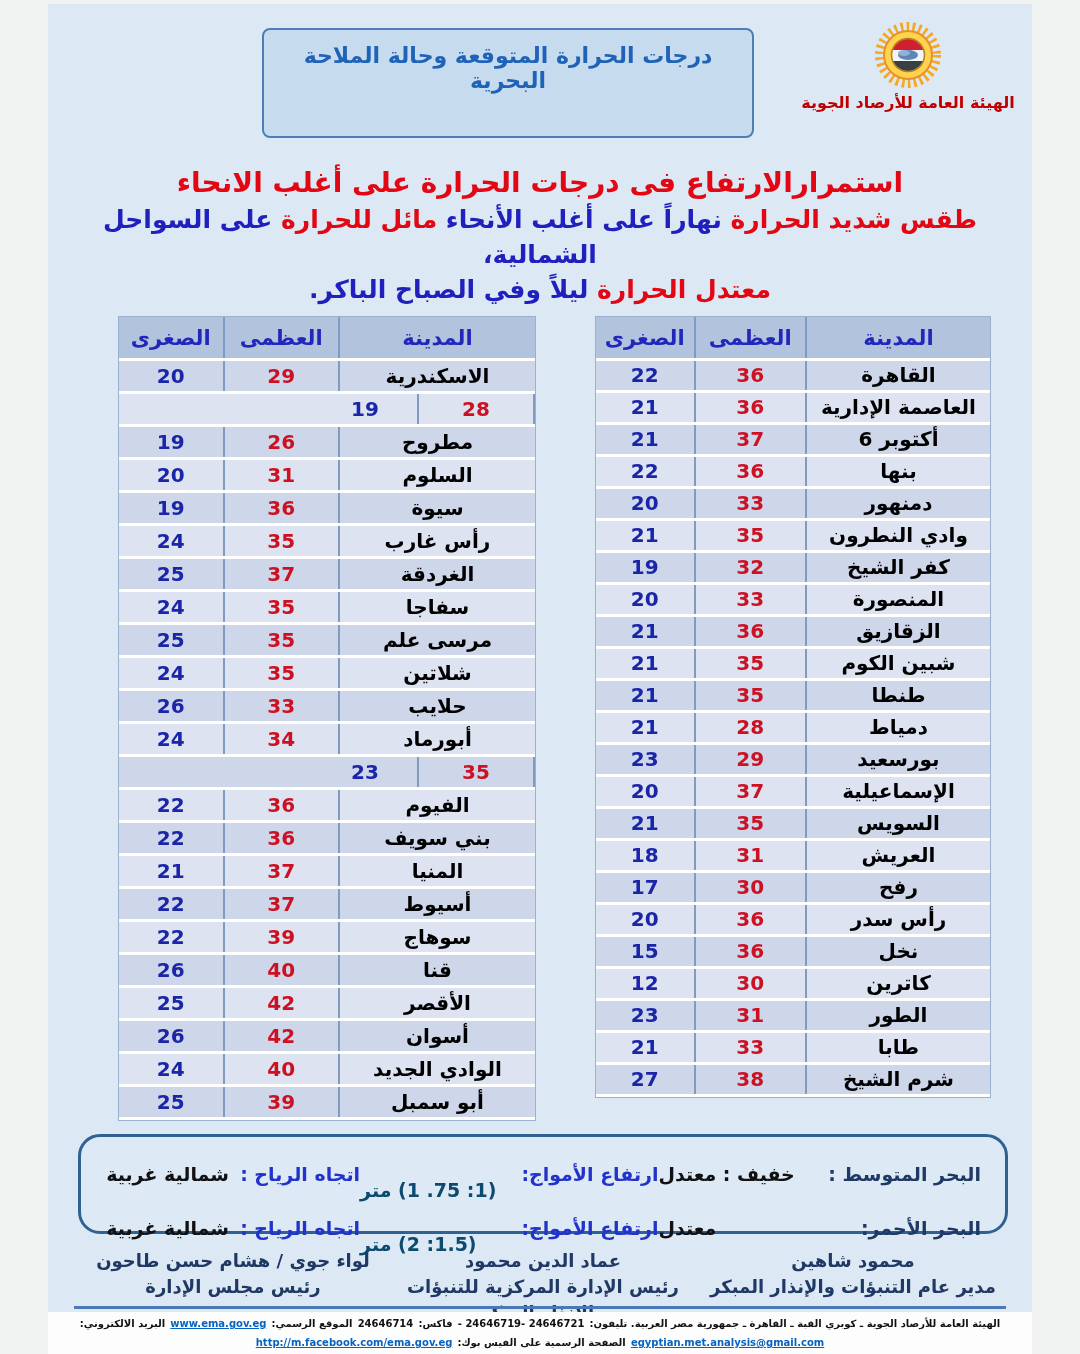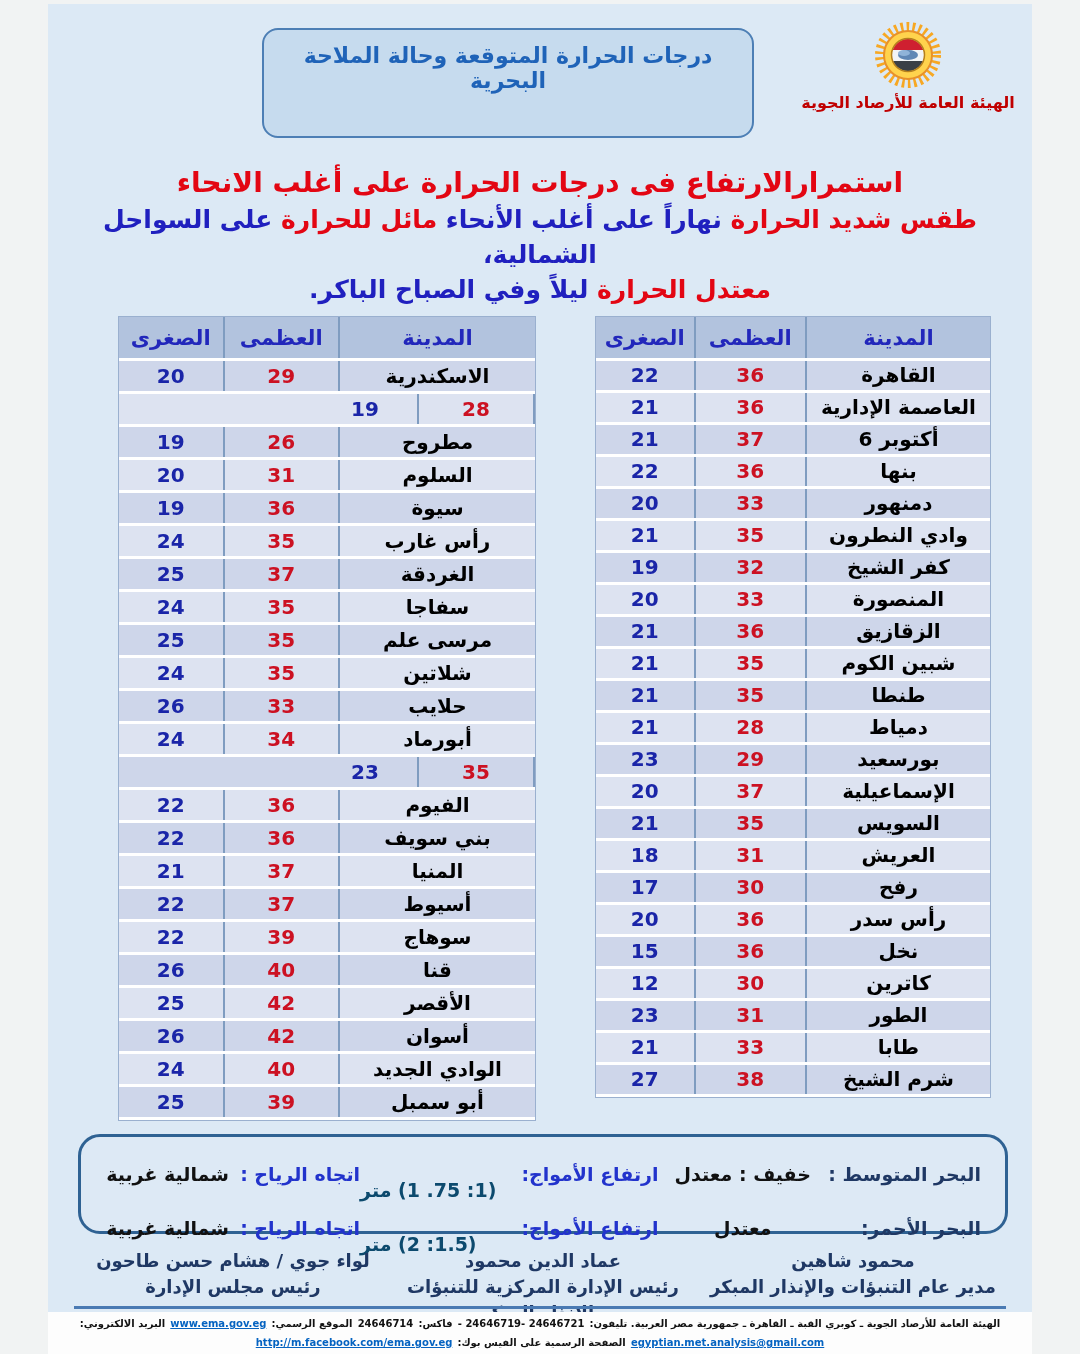--- a/index.html
+++ b/index.html
@@ -12,21 +12,21 @@
     --max-red:#cc1122;
     --min-blue:#1a25a8;
     --link:#0563c1;
     --sep:#7f9cc0;
   }
   *{margin:0;padding:0;box-sizing:border-box;}
   body{width:1080px;height:1354px;background:var(--page-bg);font-family:"DejaVu Sans",sans-serif;position:relative;overflow:hidden;}
   .content{position:absolute;left:48px;top:4px;width:984px;height:1308px;background:var(--content-bg);direction:rtl;}
 
   
-  .title-box{position:absolute;left:214px;top:24px;width:492px;height:110px;background:#c6dbee;border:2px solid #4d7fb5;border-radius:16px;text-align:center;padding-top:13px;}
+  .title-box{position:absolute;left:214px;top:24px;width:492px;height:110px;background:#c6dbee;border:2px solid #4d7fb5;border-radius:8px;text-align:center;padding-top:13px;}
   .title-main{font-size:22px;font-weight:bold;color:#1f63b8;}
   .title-date{font-size:30px;font-weight:bold;color:#161616;margin-top:8px;}
   .logo-block{position:absolute;left:742px;top:14px;width:236px;text-align:center;}
   .org1,.org2{color:#c00000;font-weight:bold;font-size:16px;line-height:1.35;}
 
   
   .headline{position:absolute;top:152px;width:100%;text-align:center;font-size:28px;font-weight:bold;color:var(--red);margin-top:10px;}
   .summary{position:absolute;top:198px;width:100%;text-align:center;font-size:25px;font-weight:bold;line-height:1.4;}
   .c-red{color:var(--red);} .c-blue{color:var(--blue);}
 
@@ -47,21 +47,21 @@
   .left  .c-city{width:196px;} .left  .c-max{width:116px;} .left  .c-min{width:106px;}
   .c-city{color:#000;}
   .c-max{color:var(--max-red);border-right:2px solid var(--sep);}
   .c-min{color:var(--min-blue);border-right:2px solid var(--sep);}
 
   
   .marine{position:absolute;left:30px;top:1130px;width:930px;height:100px;background:#dde9f5;border:3px solid #2f6293;border-radius:22px;padding:10px 24px;display:flex;flex-direction:column;justify-content:space-around;}
   .m-row{display:flex;direction:rtl;align-items:center;}
   .m-cell{font-weight:bold;font-size:19px;white-space:nowrap;}
   .m-sea{width:160px;color:var(--navy);}
-  .m-state{width:175px;color:#111;text-align:center;}
+  .m-state{width:175px;color:#111;text-align:left;}
   .m-wavel{width:150px;color:#2233cc;}
   .m-wavev{width:160px;color:#0c4a6e;text-align:left;margin-top:32px;}
   .m-windl{width:135px;color:#2233cc;}
   .m-windv{width:130px;color:#111;text-align:center;}
   .ltrov{direction:ltr;unicode-bidi:bidi-override;display:inline-block;}
 
   
   .signs{position:absolute;left:30px;top:1244px;width:930px;display:flex;direction:rtl;}
   .sig{flex:1;text-align:center;color:var(--navy);font-weight:bold;font-size:18px;line-height:1.45;}
 

